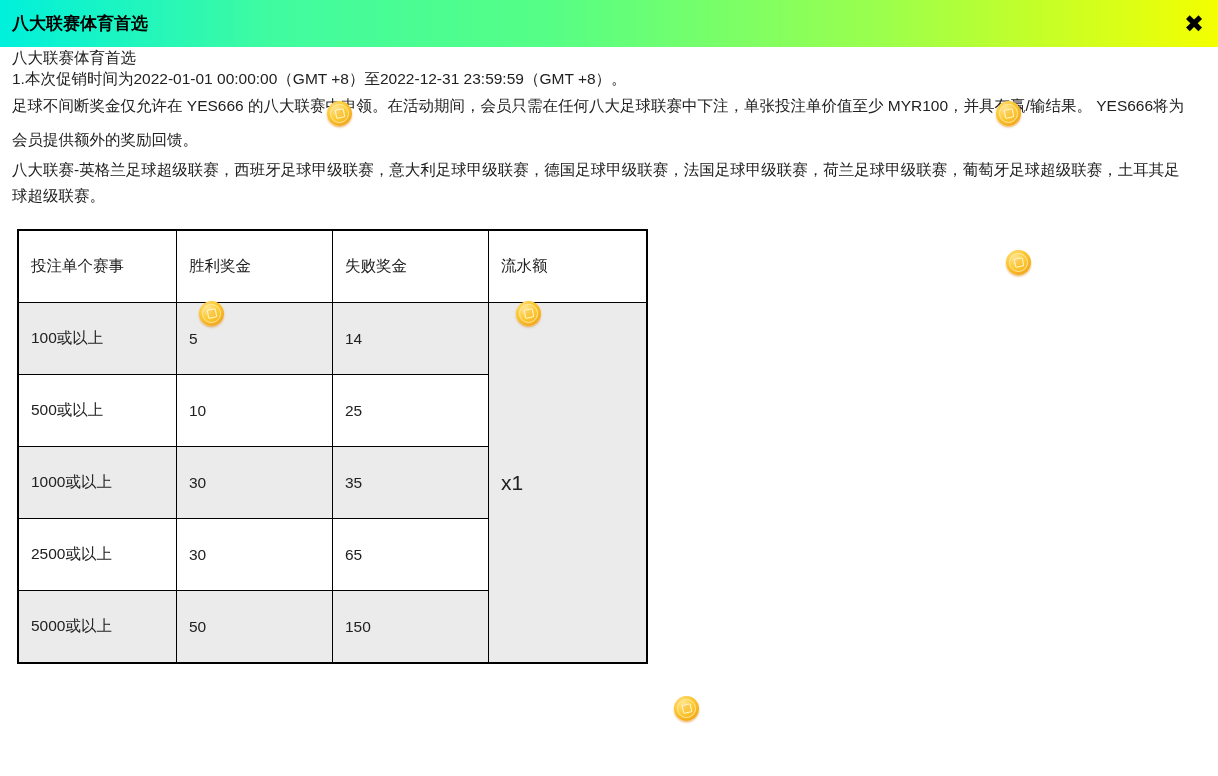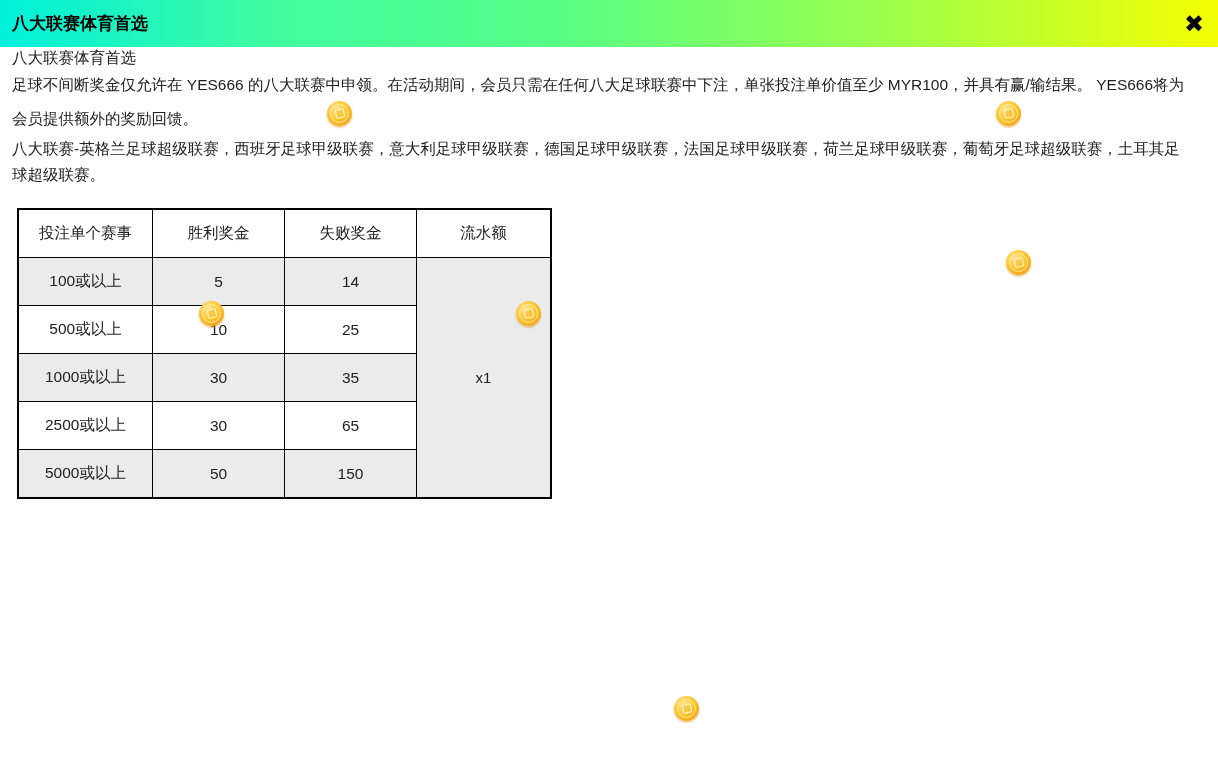--- a/index.html
+++ b/index.html
@@ -28,28 +28,28 @@
   .p-para{margin-top:20px;line-height:34px !important;}
   .p-bold{margin-top:15px;line-height:26px !important;font-weight:normal;}
   .bold{font-weight:bold;}
   
   table.promo{
     border-collapse:collapse;margin:20px 0 0 5px;
     font-size:15.5px;color:#212121;
     border:2px solid #000;
   }
   table.promo th,table.promo td{
-    border:1px solid #000;text-align:center;vertical-align:middle;
-    height:47px;padding:0;
+    border:1px solid #000;text-align:left;vertical-align:middle;
+    height:47px;padding:12px;
   }
   table.promo th{font-weight:normal;background:#fff;width:131px;}
   table.promo th:first-child,table.promo td.merged{width:133px;}
   table.promo tbody tr:nth-child(odd) td{background:#ebebeb;}
   table.promo tbody tr:nth-child(even) td{background:#ffffff;}
-  table.promo td.merged{background:#ebebeb !important;font-size:15px;}
+  table.promo td.merged{background:#ebebeb !important;font-size:21px;}
   
   .coin{
     position:absolute;width:25px;height:25px;border-radius:50%;
     background:radial-gradient(circle at 38% 32%,#ffe082 8%,#fcc62f 45%,#f2a51c 78%,#e08f12 100%);
     box-shadow:0 1.5px 2px rgba(222,138,18,.55);
     z-index:5;
   }
   .coin::before{
     content:"";position:absolute;inset:3px;border-radius:50%;
     border:1.5px solid rgba(255,240,170,.85);
@@ -63,20 +63,21 @@
 </head>
 <body>
 
 <div class="titlebar">
   <span class="title">八大联赛体育首选</span>
   <span class="close-btn">✖</span>
 </div>
 
 <div class="content">
   <p class="p-sub">八大联赛体育首选</p>
+  <p class="p-line">1.本次促销时间为2022-01-01 00:00:00（GMT +8）至2022-12-31 23:59:59（GMT +8）。</p>
   <p class="p-para">足球不间断奖金仅允许在 YES666 的八大联赛中申领。在活动期间，会员只需在任何八大足球联赛中下注，单张投注单价值至少 MYR100，并具有赢/输结果。 YES666将为会员提供额外的奖励回馈。</p>
   <p class="p-bold">八大联赛-英格兰足球超级联赛，西班牙足球甲级联赛，意大利足球甲级联赛，德国足球甲级联赛，法国足球甲级联赛，荷兰足球甲级联赛，葡萄牙足球超级联赛，土耳其足球超级联赛。</p>
 
   <table class="promo">
     <thead>
       <tr>
           <th>投注单个赛事</th>
           <th>胜利奖金</th>
           <th>失败奖金</th>
           <th>流水额</th>

